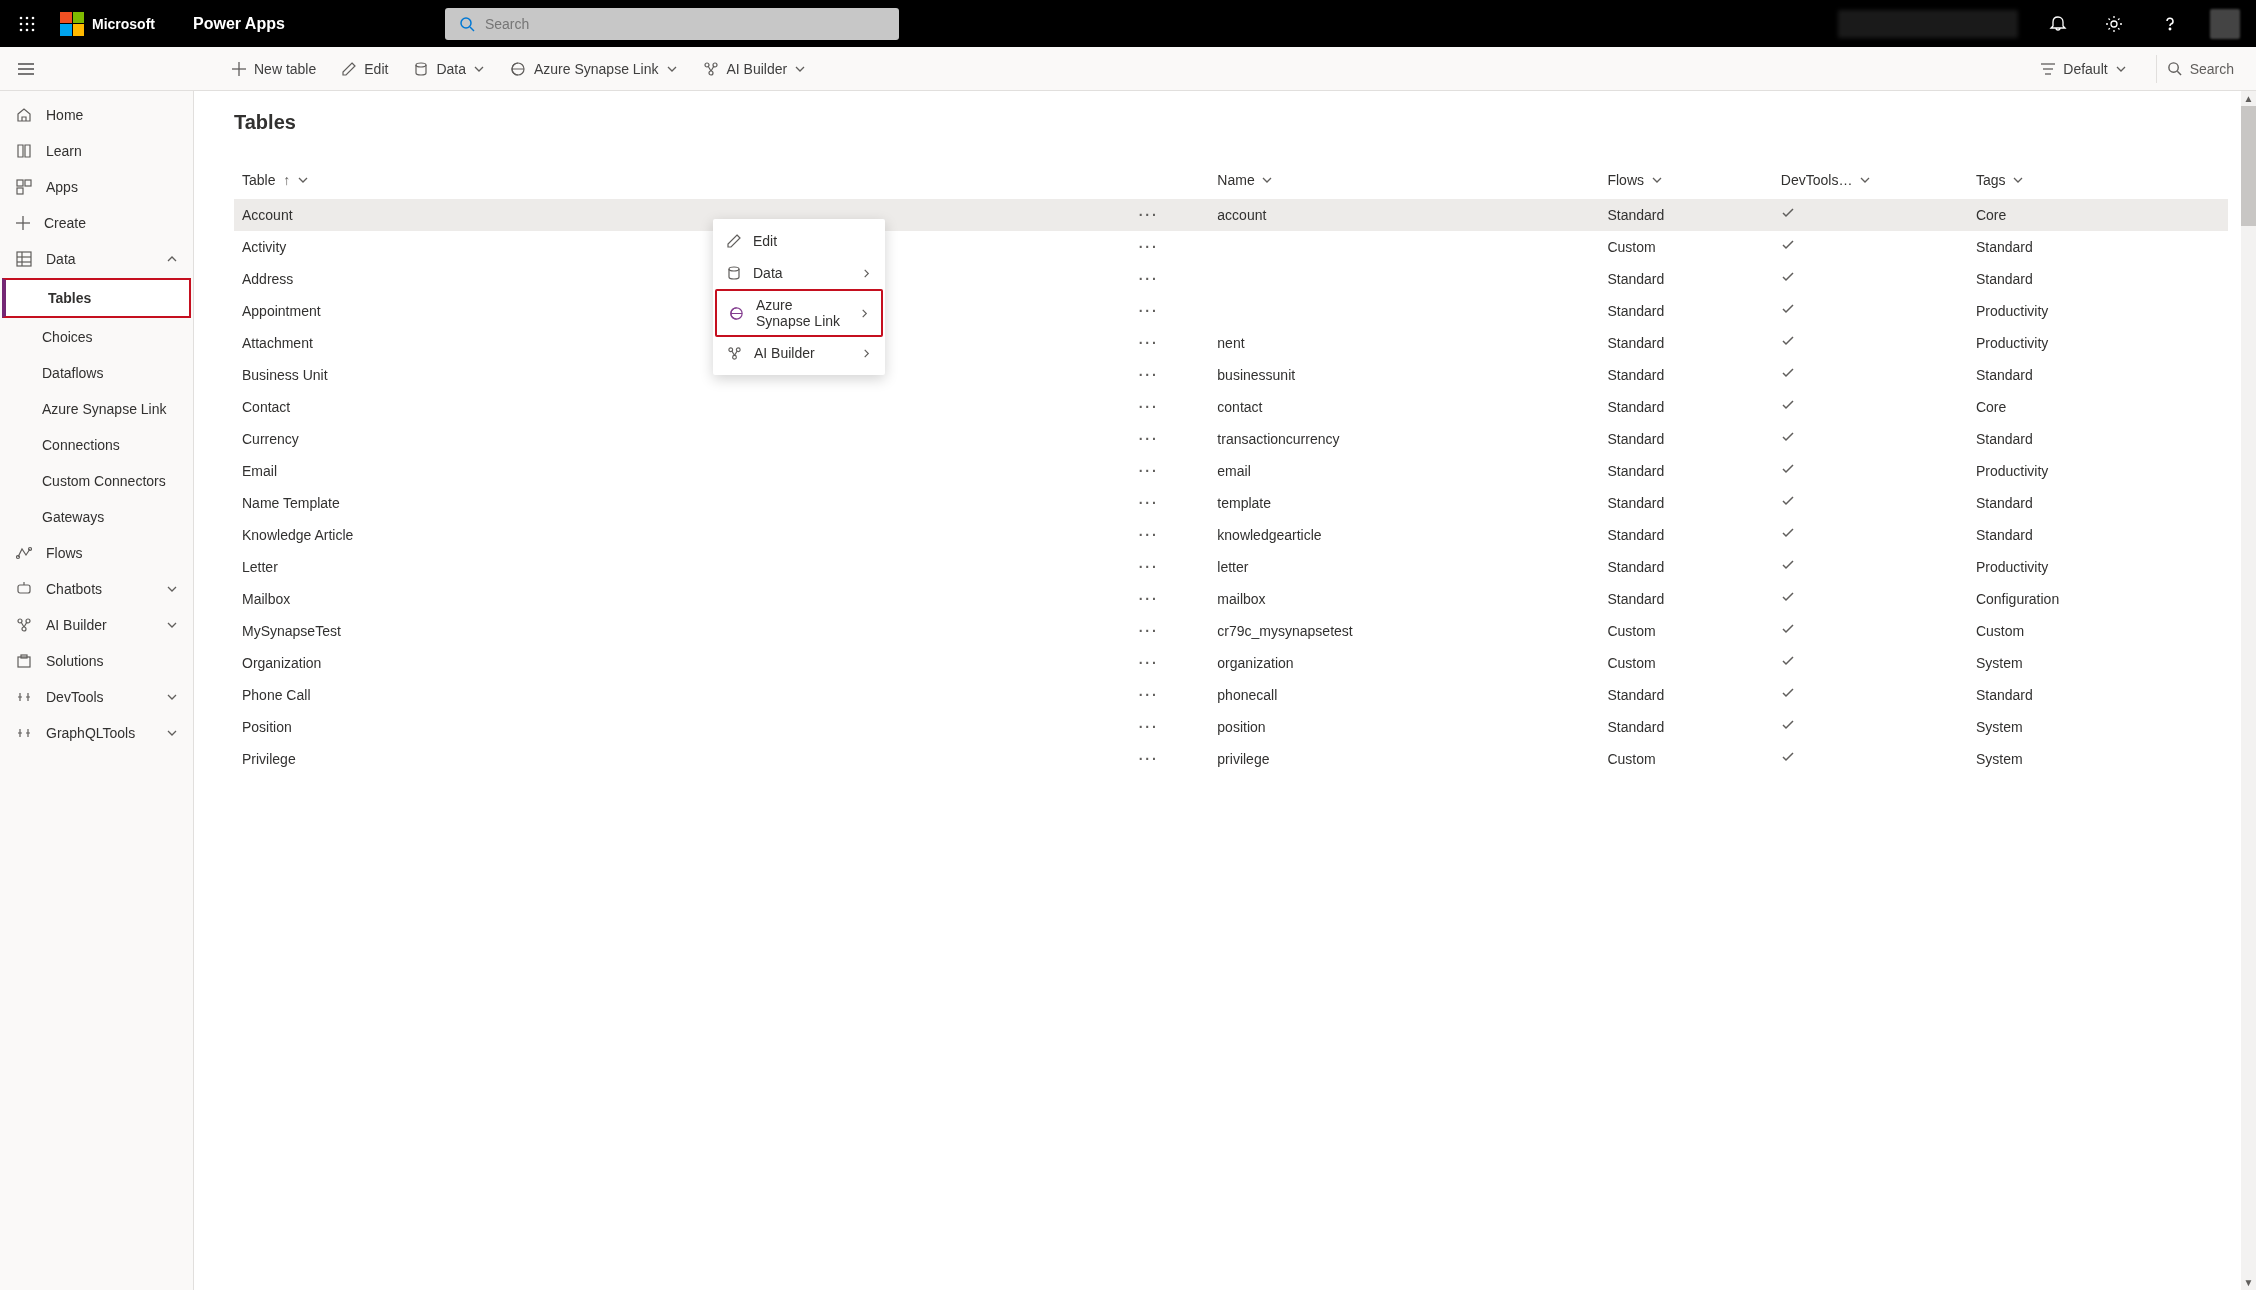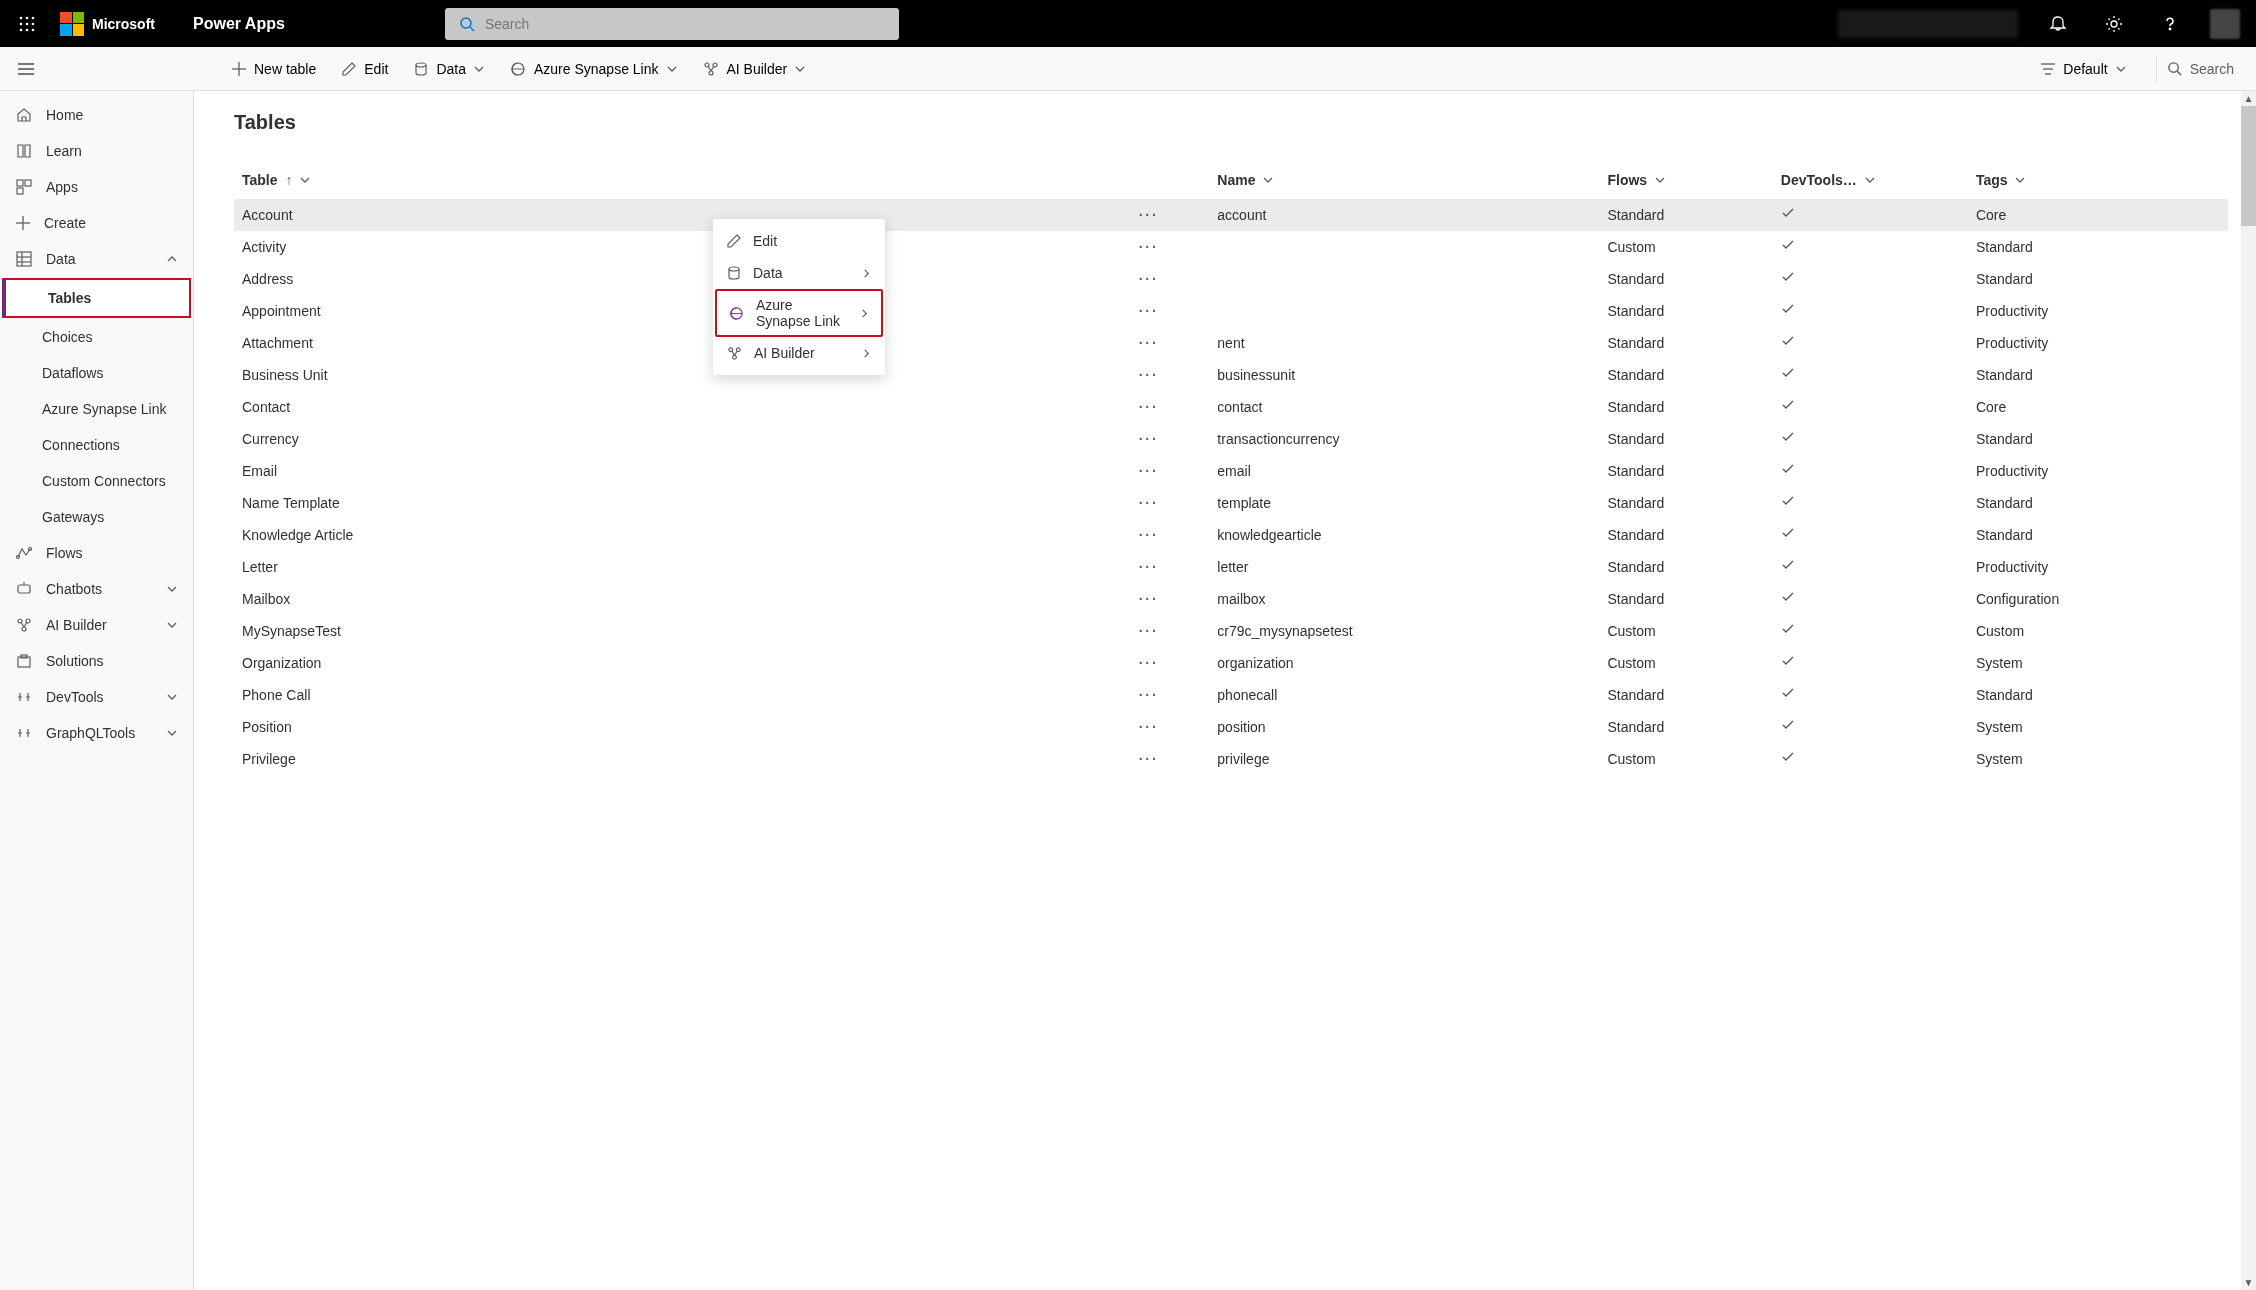--- a/index.html
+++ b/index.html
@@ -13,34 +13,34 @@
 .ms-text { font-size: 14px; font-weight: 600; }
 .app-title { margin-left: 38px; font-size: 16px; font-weight: 600; }
 .global-search { margin-left: 160px; background: #c7c7c7; height: 32px; width: 454px; border-radius: 3px; display: flex; align-items: center; padding: 0 14px; gap: 10px; }
 .global-search input { border: none; background: transparent; outline: none; font-size: 14px; color: #333; flex: 1; }
 .header-right { margin-left: auto; display: flex; align-items: center; gap: 24px; padding-right: 6px;}
 .header-right .iconbtn { width: 32px; height: 32px; display: flex; align-items: center; justify-content: center; cursor: pointer; color:#fff;}
 .avatar { width: 30px; height: 30px; background: #444; border-radius: 2px; filter: blur(1px);}
 .toolbar { height: 44px; border-bottom: 1px solid #e1dfdd; background: #faf9f8; display: flex; align-items: center; padding: 0 12px 0 6px; }
 .hamburger-small { width: 40px; display:flex; justify-content:center; cursor:pointer;}
 .toolbar-left { display:flex; align-items:center; gap:2px; margin-left:174px;}
-.tbtn { display:flex; align-items:center; gap:8px; padding:6px 12px; cursor:pointer; color:#000000; border-radius:2px; }
+.tbtn { display:flex; align-items:center; gap:8px; padding:6px 12px; cursor:pointer; color:#404040; border-radius:2px; }
 .tbtn svg{ color:#605e5c;}
 .toolbar-right { margin-left:auto; display:flex; gap:10px;}
 .view-search { display:flex; align-items:center; gap:8px; padding:6px 10px; color:#605e5c; cursor:text; border-left:1px solid #e1dfdd; margin-left:8px;}
 .body-wrap { display:flex; height: calc(100vh - 91px); }
 .sidebar { width:194px; border-right:1px solid #e1dfdd; background:#faf9f8; padding-top:6px; overflow-y:auto;}
 .nav-item { display:flex; align-items:center; gap:14px; padding:10px 16px; cursor:pointer; color:#323130; position:relative;}
 .nav-item .chev { margin-left:auto; color:#605e5c;}
 .nav-sub { padding-left:42px;}
 .nav-item.active-box { border:2px solid #c50f1f; border-left:4px solid #742774; margin:1px 2px; background:#fff;}
 .main { flex:1; overflow:auto; padding: 20px 28px 0 40px; position:relative;}
 .page-title { font-size:20px; font-weight:600; margin-bottom:28px;}
 table.datagrid { width:100%; border-collapse:collapse;}
-.datagrid th { text-align:left; font-weight:700; color:#323130; padding:10px 8px; font-size:14px; white-space:nowrap;}
+.datagrid th { text-align:left; font-weight:400; color:#323130; padding:10px 8px; font-size:14px; white-space:nowrap;}
 .datagrid th .sort{ color:#605e5c; margin-left:4px;}
 .datagrid td { padding:7px 8px; font-size:14px; color:#323130; border-top:1px solid transparent;}
 .row-highlight { background:#edebe9 !important;}
 .more-dots { color:#605e5c; cursor:pointer; letter-spacing:2px; font-weight:bold; padding:0 8px; visibility:hidden;}
 tr:hover .more-dots, tr.show-dots .more-dots { visibility:visible;}
 .check { color:#605e5c; }
 .context-menu { position:absolute; background:#fff; box-shadow:0 4px 14px rgba(0,0,0,0.18); border-radius:2px; width:172px; padding:6px 0; z-index:50;}
 .context-menu .citem{ display:flex; align-items:center; gap:12px; padding:8px 14px; cursor:pointer; color:#323130;}
 .context-menu .citem.highlighted{ border:2px solid #c50f1f; border-radius:2px; margin:0 2px; padding:6px 12px;}
 .context-menu .sub-chev{ margin-left:auto; color:#605e5c;}

